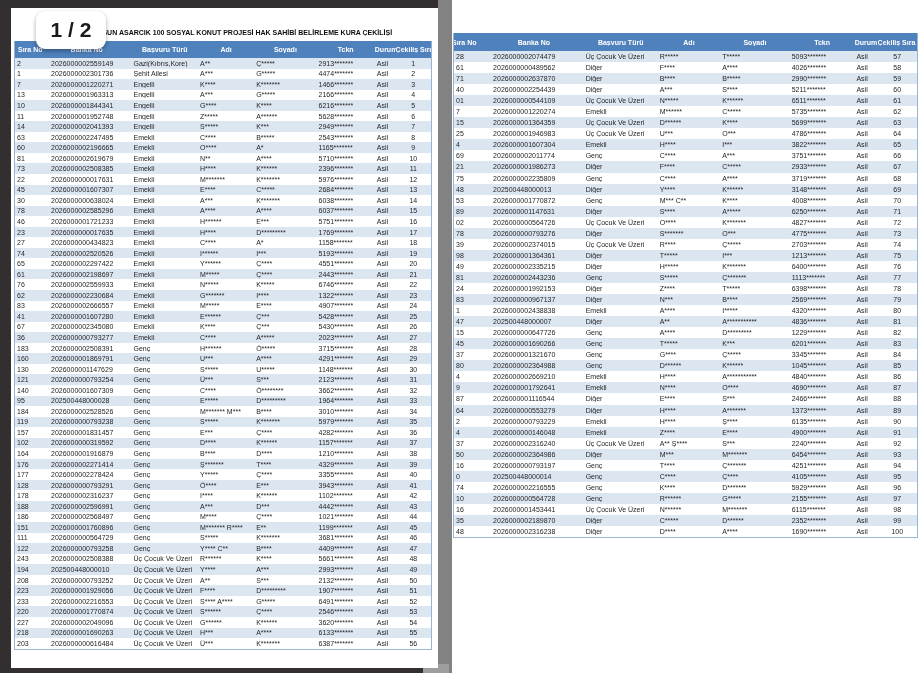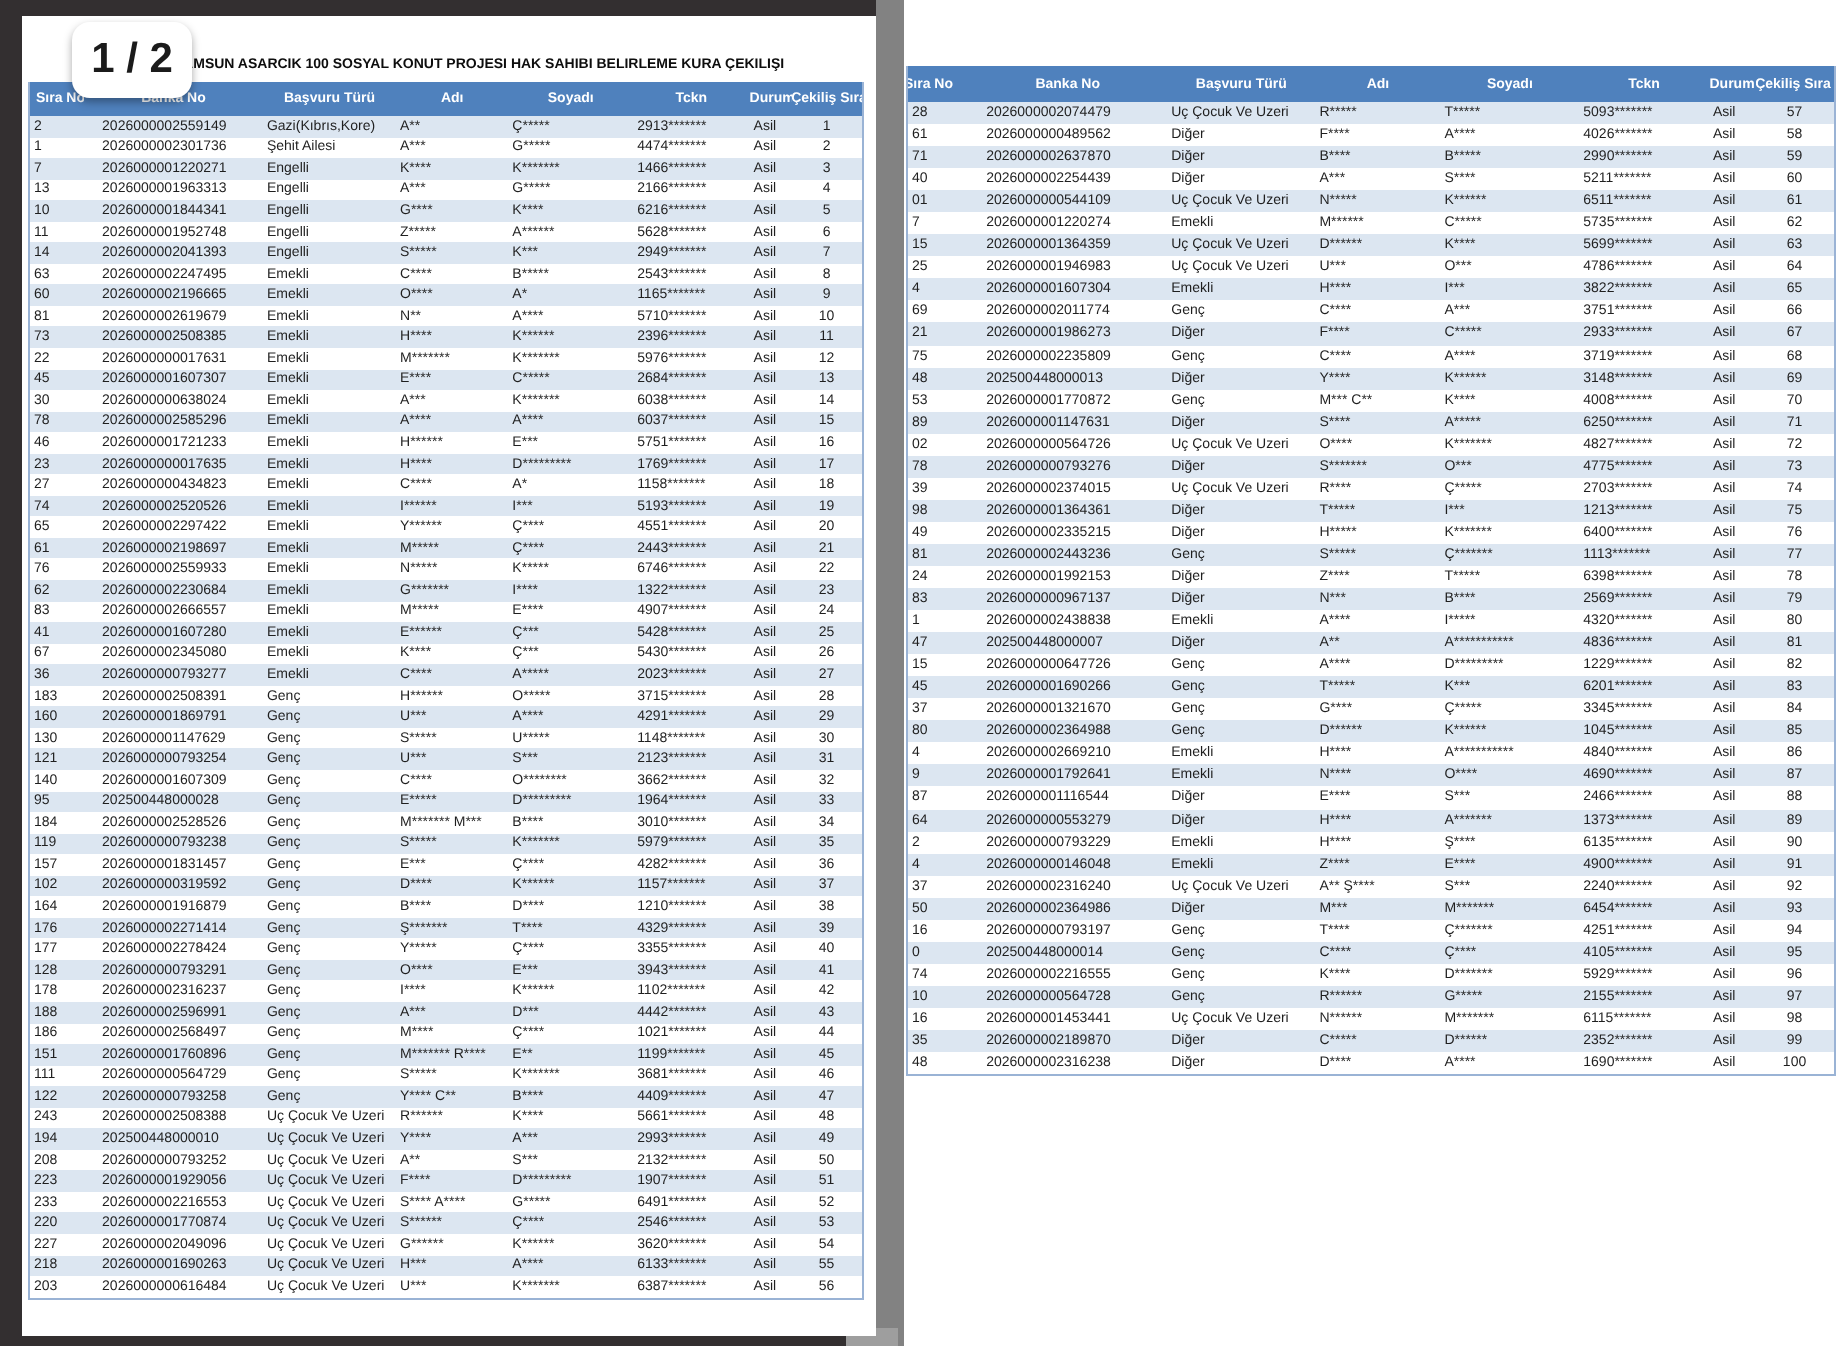--- a/index.html
+++ b/index.html
@@ -11,21 +11,21 @@
   * { box-sizing:border-box; }
 
   .backdrop { position:absolute; left:0; top:0; width:438px; height:673px; background:#332f30; }
   .backdrop-notch { position:absolute; left:423px; top:664px; width:26px; height:9px; background:#9e9e9e; }
 
   .page { position:absolute; background:#ffffff; }
   .page1 { left:11px; top:8px; width:427px; height:660px; }
   .page2 { left:452px; top:0; width:470px; height:673px; overflow:hidden; }
 
   .badge {
-    position:absolute; left:36px; top:11px; width:60px; height:38px;
+    position:absolute; left:36px; top:11px; width:70px; height:38px;
     background:#ffffff; border-radius:9px; z-index:5;
     display:flex; align-items:center; justify-content:center;
     font-weight:bold; font-size:21px; color:#1b1b1b;
     box-shadow:0 2px 4px rgba(0,0,0,.35);
   }
 
   .doc-title {
     position:absolute; top:21px; left:36px; right:6px; text-align:center;
     font-size:7px; font-weight:bold; color:#0d0d0d; white-space:nowrap; overflow:hidden;
   }

